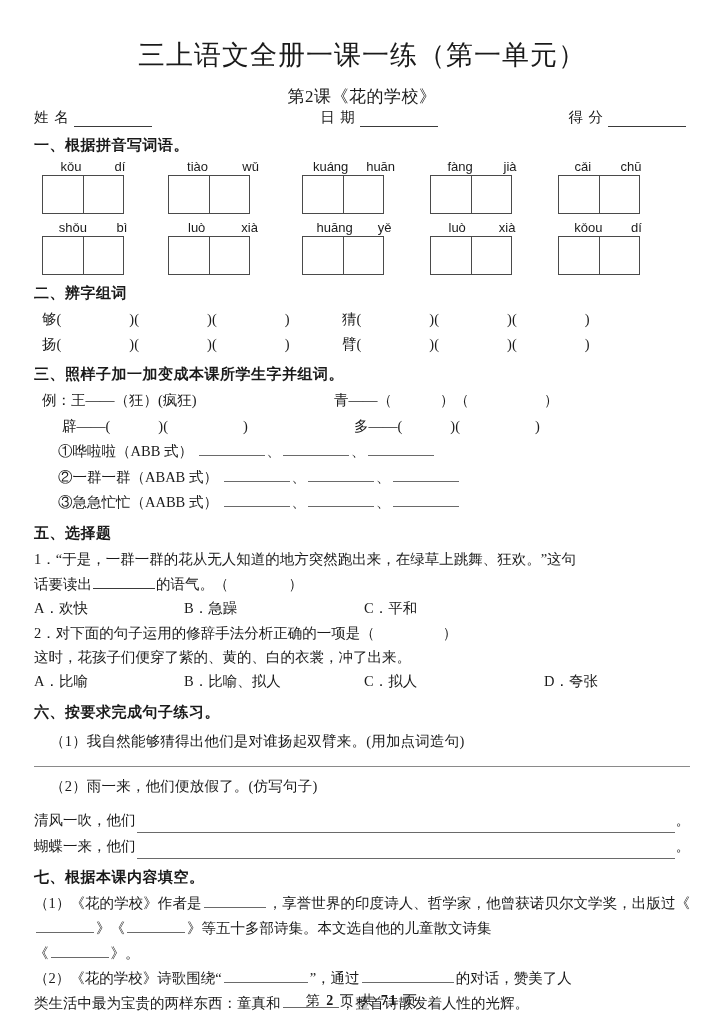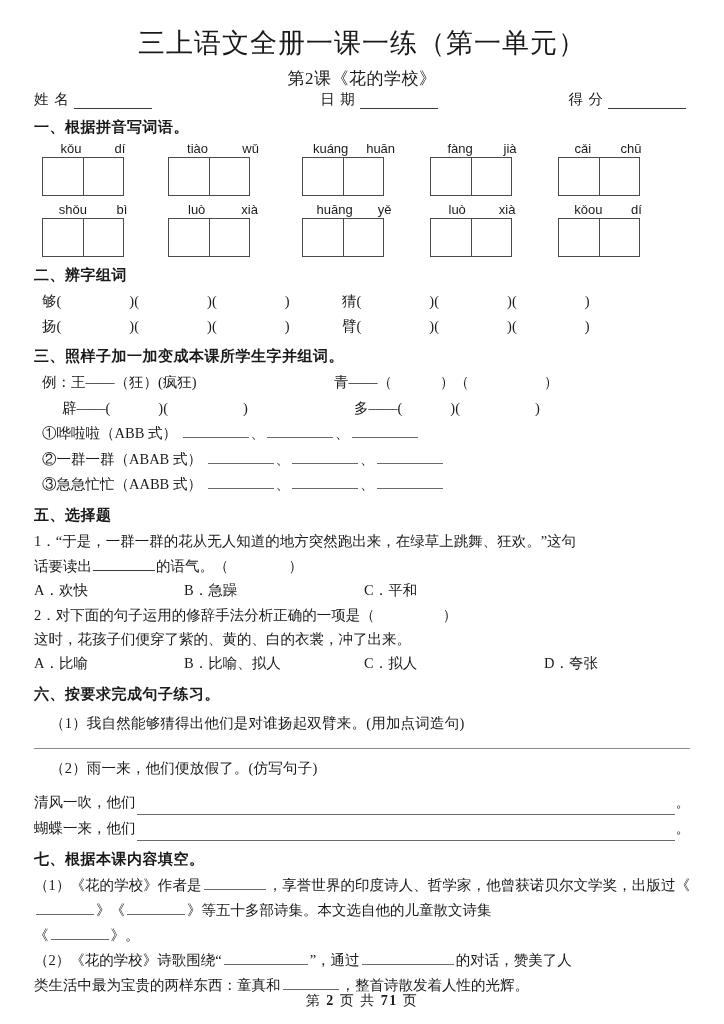--- a/index.html
+++ b/index.html
@@ -22,21 +22,21 @@
     padding: 26px 34px 0 34px;
     position: relative;
   }
 
   
   .doc-title {
     text-align: center;
     font-size: 27px;
     letter-spacing: 1px;
     font-weight: normal;
-    margin: 0;
+    margin: 12px;
     line-height: 1.3;
     font-family: "Liberation Serif", "DejaVu Serif", serif;
   }
   .doc-subtitle {
     text-align: center;
     font-size: 17px;
     margin: 6px 0 0 0;
     font-weight: normal;
     letter-spacing: 0.5px;
   }
@@ -123,21 +123,21 @@
   .p-gap-68 { width: 68px; display: inline-block; }
   .p-gap-60 { width: 60px; display: inline-block; }
   .p-gap-48 { width: 48px; display: inline-block; }
 
   
   .sanrow { display: flex; font-size: 14.5px; line-height: 1.75; }
   .san-left { width: 292px; padding-left: 8px; white-space: nowrap; }
   .san-right { white-space: nowrap; }
 
   
-  .li4 { font-size: 14.5px; line-height: 1.75; padding-left: 8px; }
+  .li4 { font-size: 14.5px; line-height: 1.75; padding-left: 8px; margin-left: 16px; }
   .ul-blank {
     display: inline-block;
     border-bottom: 1px solid #6a6a6a;
     height: 12px;
     width: 66px;
     margin: 0 2px;
   }
 
   
   .choice-row { display: flex; font-size: 14.5px; line-height: 1.7; }

